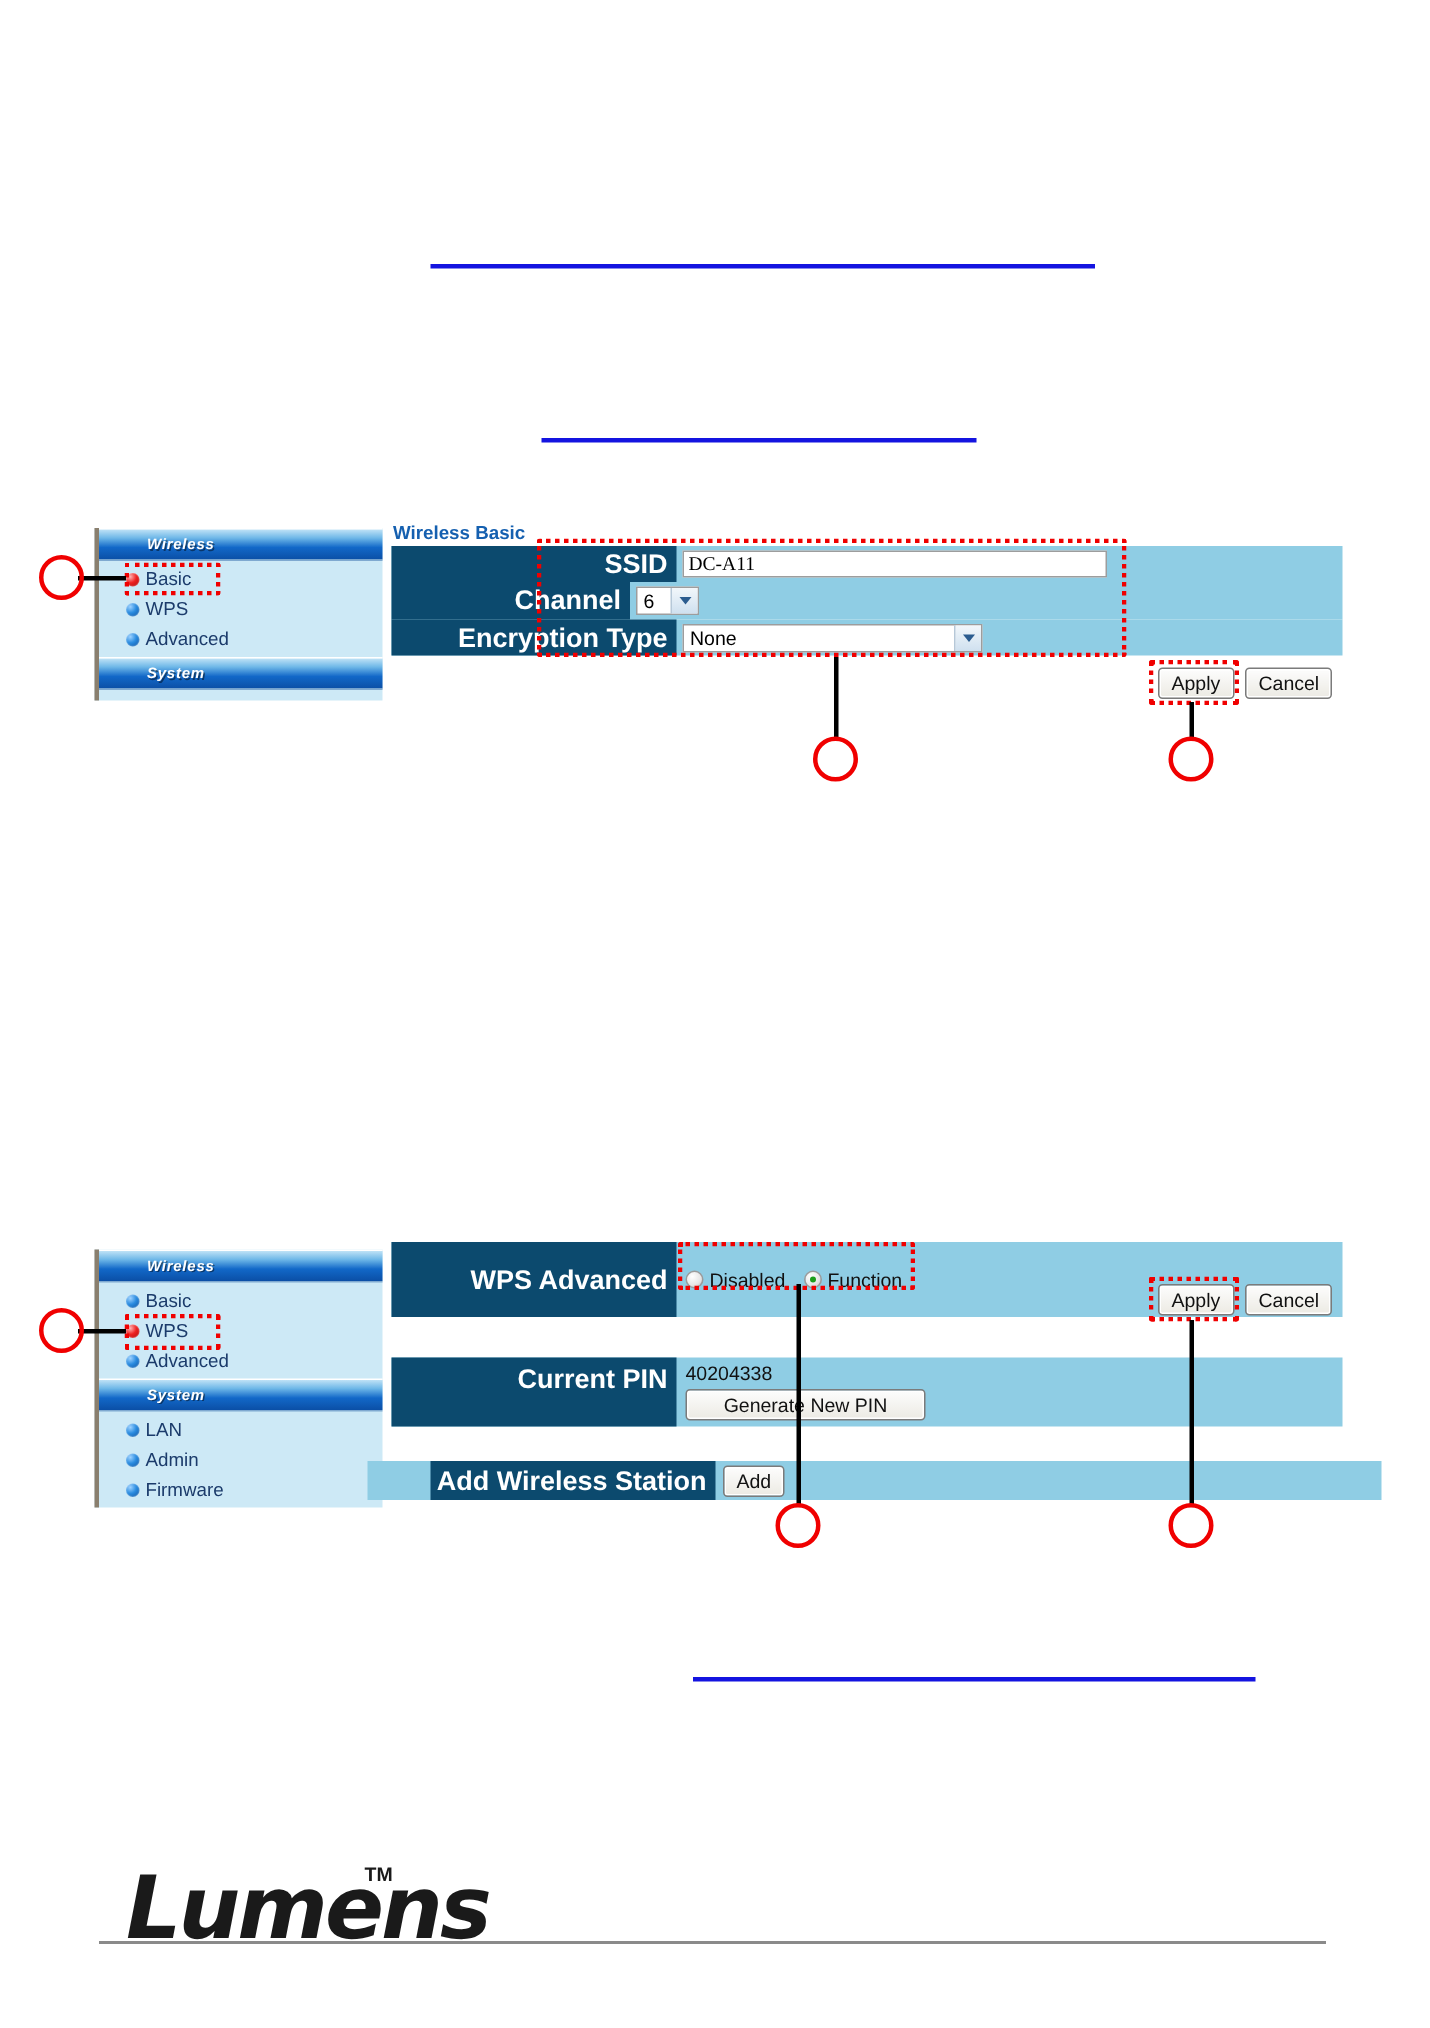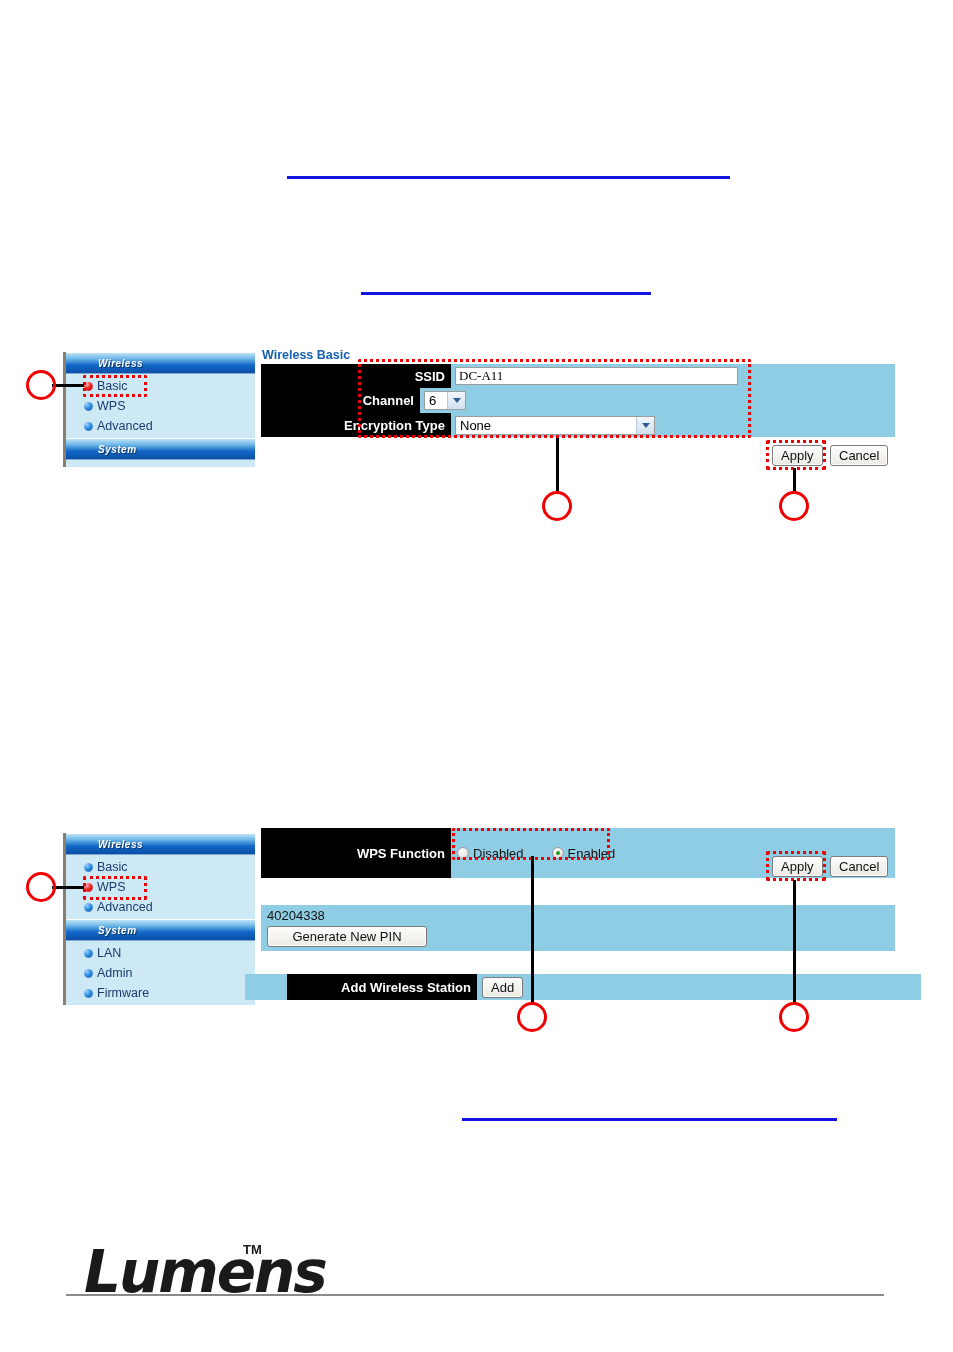--- a/index.html
+++ b/index.html
@@ -66,24 +66,24 @@
   }
 
   
   .form-wrap { position: absolute; }
   .form-row {
     display: flex;
     align-items: center;
     background: #8FCDE4;
   }
   .form-label {
-    background: #000000;
+    background: #0c4a6e;
     color: #ffffff;
     font-weight: bold;
-    font-size: 13px;
+    font-size: 18px;
     text-align: left;
     padding-right: 6px;
     box-sizing: border-box;
     display: flex;
     align-items: center;
     justify-content: flex-end;
     height: 100%;
   }
   .form-field {
     flex: 1;
@@ -326,39 +326,40 @@
     <span class="bullet"></span>
     <span>Admin</span>
   </div>
   <div class="side-item">
     <span class="bullet"></span>
     <span>Firmware</span>
   </div>
 </div>
 
 <div class="form-row" style="position:absolute; left:261px; top:828px; width:634px; height:50px;">
-  <div class="form-label" style="width:190px;">WPS Function</div>
+  <div class="form-label" style="width:190px;">WPS Advanced</div>
   <div class="form-field" style="padding-left:6px;">
-    <div class="radio-wrap" style="margin-right:28px;">
+    <div class="radio-wrap" style="margin-right:12px;">
       <span class="radio"></span>
       <span>Disabled</span>
     </div>
     <div class="radio-wrap">
       <span class="radio">
           <span class="dot"></span>
         </span>
-      <span>Enabled</span>
+      <span>Function</span>
     </div>
   </div>
 </div>
 
 <button class="btn" style="position:absolute; left:772px; top:856px;">Apply</button>
 <button class="btn" style="position:absolute; left:830px; top:856px;">Cancel</button>
 
 <div class="form-row" style="position:absolute; left:261px; top:905px; width:634px; height:46px; align-items:stretch;">
+  <div class="form-label" style="width:190px; align-items:flex-start; padding-top:4px;">Current PIN</div>
   <div class="form-field" style="flex-direction:column; align-items:flex-start; padding-top:3px; padding-left:6px;">
     <span style="font-size:13px; color:#111;">40204338</span>
     <button class="btn" style="margin-top:3px; width:160px;">Generate New PIN</button>
   </div>
 </div>
 
 <div class="form-row" style="position:absolute; left:245px; top:974px; width:634px; height:26px;padding-left:42px;">
   <div class="form-label" style="width:190px;">Add Wireless Station</div>
   <div class="form-field" style="padding-left:5px;">
     <button class="btn">Add</button>

